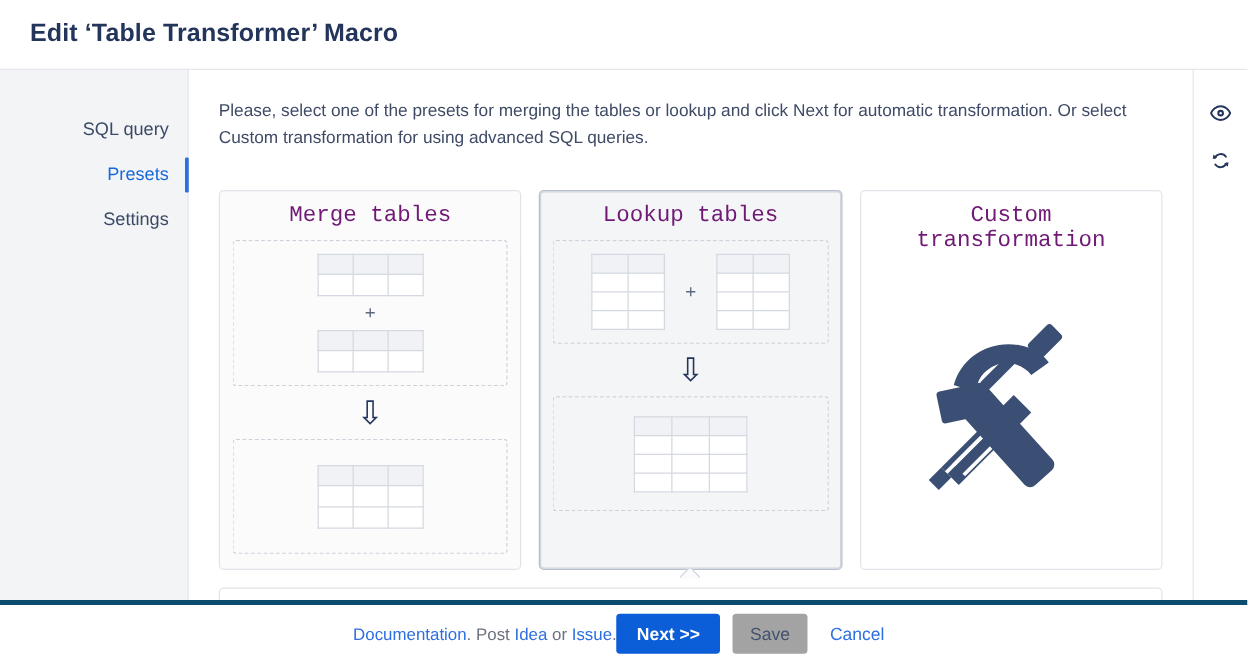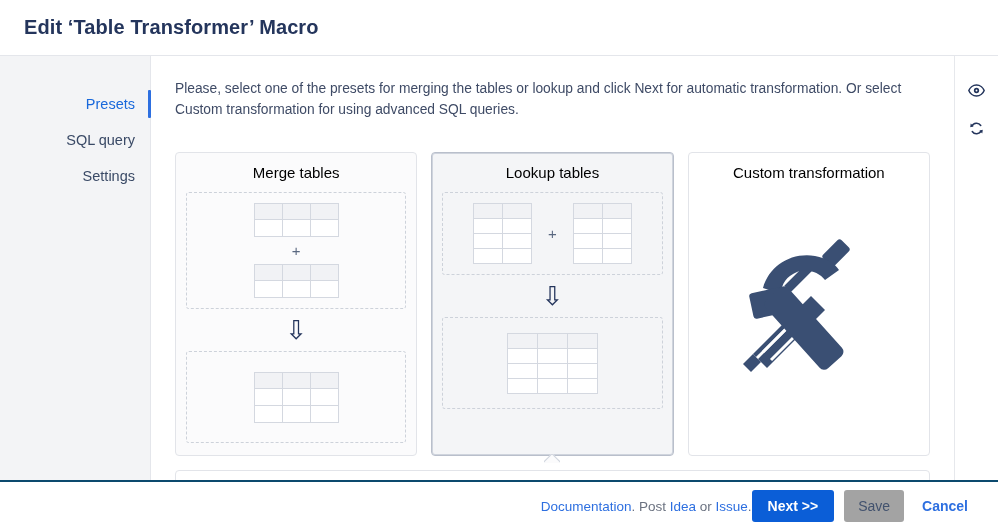--- a/index.html
+++ b/index.html
@@ -91,22 +91,22 @@
     cursor: pointer;
     min-width: 0;
   }
   .preset-card.selected {
     border-color: #b9bfcb;
     background: #f4f5f7;
     box-shadow: 0 0 0 1px #cfd4dd inset;
   }
   .preset-card.plain { background: #ffffff; }
   .preset-title {
-    text-align: center; font-size: 15px; color: #000000;
-    margin-bottom: 9px; line-height: 20px;
+    text-align: center; font-size: 18px; color: #701a75;
+    margin-bottom: 9px; line-height: 20px; font-family: Liberation Mono, monospace;
   }
   .zone {
     border: 1px dashed #cdd2da;
     border-radius: 3px;
     padding: 10px 8px;
     display: flex; align-items: center; justify-content: center;
     gap: 16px;
   }
   .zone.result { min-height: 92px; }
   .zone.sources-stack { flex-direction: column; gap: 4px; }
@@ -167,54 +167,54 @@
   }
   .select-wrap { position: relative; display: inline-block; }
   .select-chevron {
     position: absolute; right: 9px; top: 50%; transform: translateY(-55%);
     pointer-events: none; color: #5a6880; font-size: 11px;
   }
 
   
   .dialog-footer {
     height: 50px; flex: 0 0 50px;
-    border-top: 2px solid #0c4a6e;
-    display: flex; align-items: center; justify-content: flex-end;
+    border-top: 4px solid #0c4a6e;
+    display: flex; align-items: center; justify-content: center;
     padding: 14px 22px;
     background: #fff;
   }
   .footer-links { font-size: 13.5px; color: #6b7280; }
   .footer-links a { color: #2d6fe0; text-decoration: none; cursor: pointer; }
   .footer-buttons { display: flex; align-items: center; gap: 10px; }
   .btn {
     font-family: "Liberation Sans", sans-serif;
     font-size: 14px; border-radius: 3px; border: none;
     cursor: pointer; line-height: 1;
   }
   .btn-primary { background: #0b5ed7; color: #fff; font-weight: 700; padding: 9px 16px; }
   .btn-secondary { background: #a3a3a3; color: #42526e; padding: 9px 14px; }
-  .btn-link { background: transparent; color: #2d6fe0; padding: 9px 8px; font-weight: bold; }
+  .btn-link { background: transparent; color: #2d6fe0; padding: 9px 8px; }
 </style>
 </head>
 <body>
 
 <div class="dialog">
 
   <div class="dialog-header">
     <div class="dialog-title">Edit ‘Table Transformer’ Macro</div>
   </div>
 
   <div class="dialog-body">
 
     <div class="sidebar">
+      <div class="nav-item">
+        <span>SQL query</span>
+      </div>
       <div class="nav-item active">
         <span>Presets</span>
-      </div>
-      <div class="nav-item">
-        <span>SQL query</span>
       </div>
       <div class="nav-item">
         <span>Settings</span>
       </div>
     </div>
 
     <div class="content-wrap">
 
       <div class="content">
 

